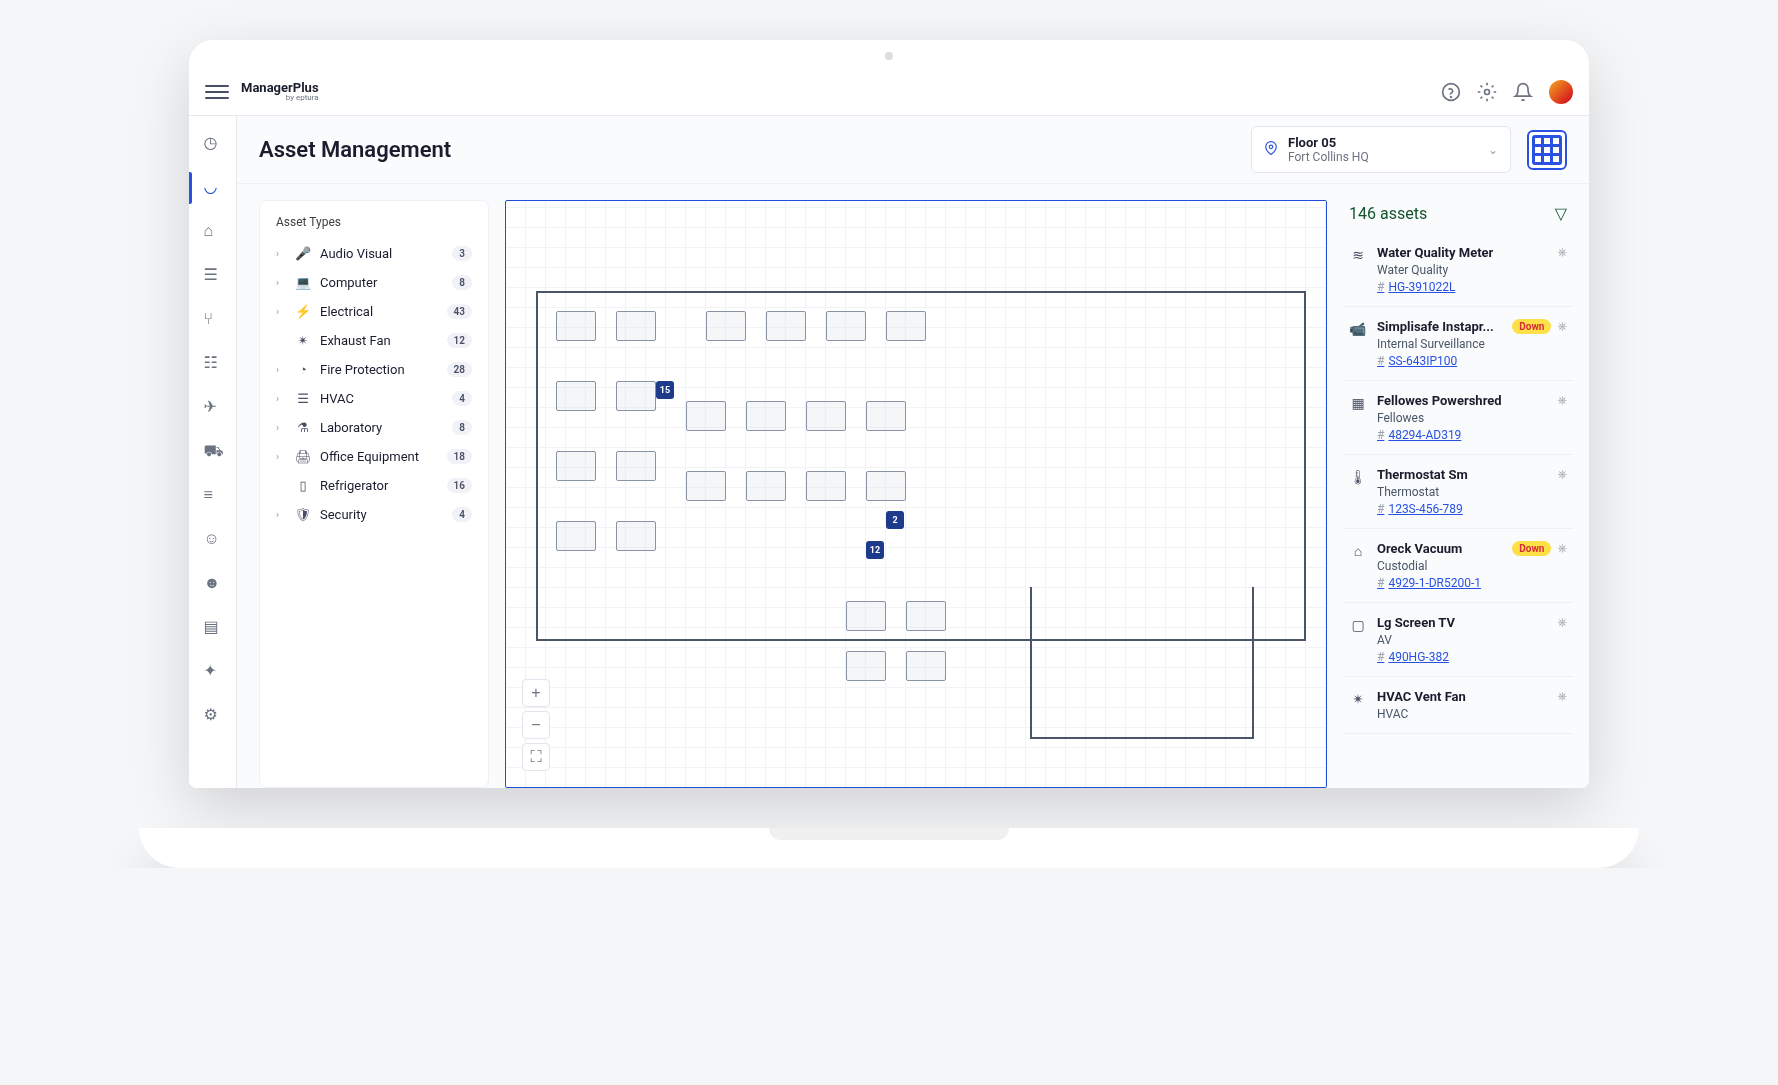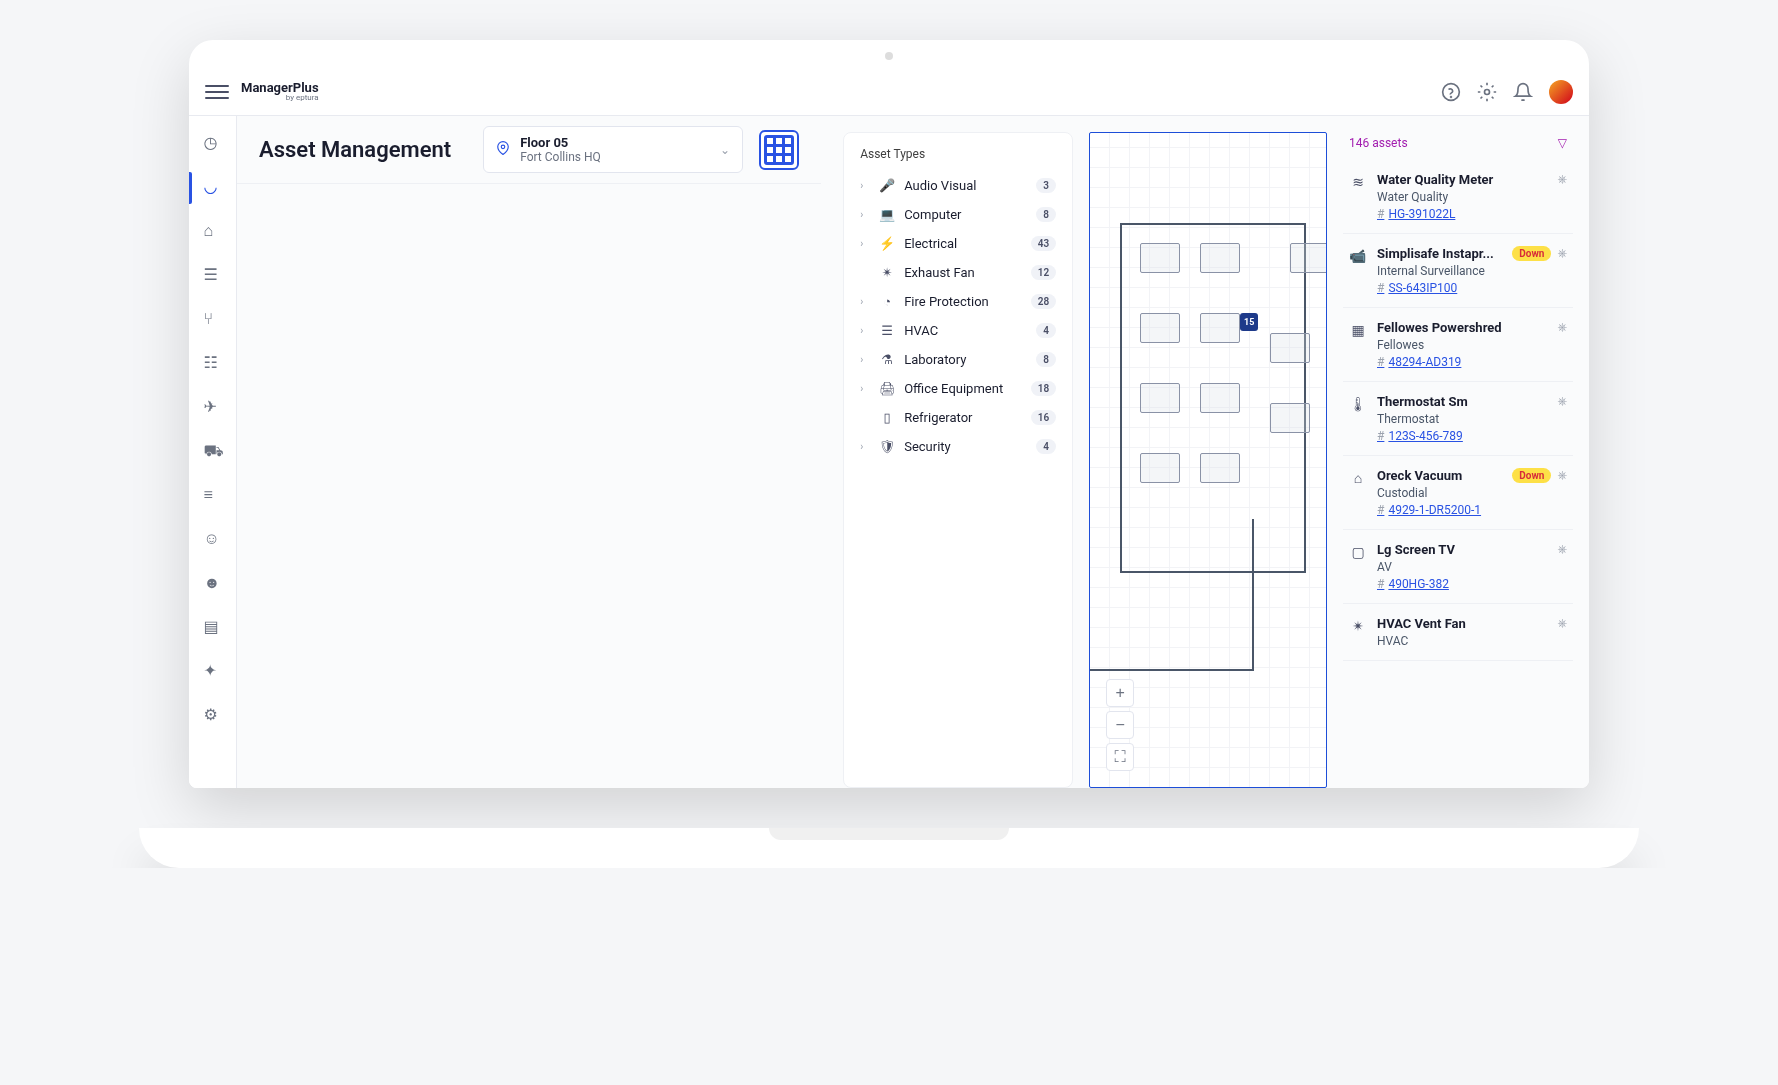--- a/index.html
+++ b/index.html
@@ -29,21 +29,21 @@
 
 
 .sidenav { width: 48px; background: #fff; border-right: 1px solid #e8eaf0; display: flex; flex-direction: column; padding-top: 8px; gap: 4px; }
 .sidenav-item { height: 40px; display: flex; align-items: center; justify-content: center; cursor: pointer; color: #6b7280; position: relative; }
 .sidenav-item.active { color: #2952e3; }
 .sidenav-item.active::before { content:''; position:absolute; left:0; top:4px; bottom:4px; width:3px; background:#2952e3; border-radius:0 2px 2px 0; }
 .sidenav-item svg, .sidenav-item .glyph { width: 18px; height: 18px; }
 .glyph { font-size: 16px; line-height:1; }
 
 
-.content { flex:1; display:flex; flex-direction:row; overflow:hidden; }
+.content { flex:1; display:flex; flex-direction:column; overflow:hidden; }
 .page-header { height: 68px; display:flex; align-items:center; padding: 0 22px; gap: 16px; background:#fafbfc; border-bottom:1px solid #eef0f4; }
 .page-title { font-size: 22px; font-weight: 600; flex: 0 0 auto; }
 .header-spacer{ flex:1; }
 
 .floor-select { display:flex; align-items:center; gap:10px; border:1px solid #e2e5ee; background:#fff; border-radius:6px; padding:8px 12px; width:260px; cursor:pointer; }
 .floor-select .pin { color:#2952e3; }
 .floor-text { display:flex; flex-direction:column; flex:1; }
 .floor-text b { font-size:13px; font-weight:700; }
 .floor-text span { font-size:12px; color:#6b7280; }
 .chev { color:#9ca3af; font-size:12px; }
@@ -72,21 +72,21 @@
 .fp-outline { position:absolute; top:90px; left:30px; right:20px; height:350px; border:2px solid #4a5668; }
 .fp-outline::after { content:''; position:absolute; right:50px; bottom:-100px; width:220px; height:150px; border:2px solid #4a5668; border-top:none; }
 .fp-marker { position:absolute; width:18px; height:18px; background:#1e3a8a; color:#fff; font-size:9px; font-weight:700; border-radius:3px; display:flex; align-items:center; justify-content:center; }
 .zoom-ctrl { position:absolute; left:16px; bottom:16px; display:flex; flex-direction:column; gap:4px; }
 .zoom-ctrl button { width:28px; height:28px; background:#fff; border:1px solid #e2e5ee; border-radius:4px; cursor:pointer; color:#6b7280; font-size:16px; display:flex; align-items:center; justify-content:center; }
 .desk-cluster { position:absolute; width:40px; height:30px; border:1px solid #8a92a6; background:rgba(220,224,232,0.3); border-radius:2px; }
 
 
 .assets-panel { width:230px; display:flex; flex-direction:column; overflow:hidden; }
 .assets-head { display:flex; align-items:center; justify-content:space-between; padding:4px 6px 10px; }
-.assets-head span { font-size:12px; color:#a21caf; }
+.assets-head span { font-size:16px; color:#14532d; }
 .filter-icon { color:#6b7280; cursor:pointer; font-size:12px; }
 .assets-list { flex:1; overflow-y:auto; display:flex; flex-direction:column; }
 .asset-card { padding:12px 6px; border-bottom:1px solid #eef0f4; display:flex; gap:10px; }
 .asset-card .aicon { width:18px; color:#4a4f66; flex-shrink:0; margin-top:2px; font-size:14px; text-align:center; }
 .asset-card .ainfo { flex:1; display:flex; flex-direction:column; gap:3px; }
 .asset-card .atop { display:flex; align-items:flex-start; gap:6px; }
 .asset-card .aname { font-size:13px; font-weight:700; color:#1a1d2e; flex:1; overflow:hidden; text-overflow:ellipsis; white-space:nowrap; }
 .asset-card .atype { font-size:12px; color:#4a5668; }
 .asset-card .aid { font-size:12px; color:#2952e3; text-decoration:underline; }
 .asset-card .hash { color:#9ca3af; margin-right:4px; text-decoration:none; }

